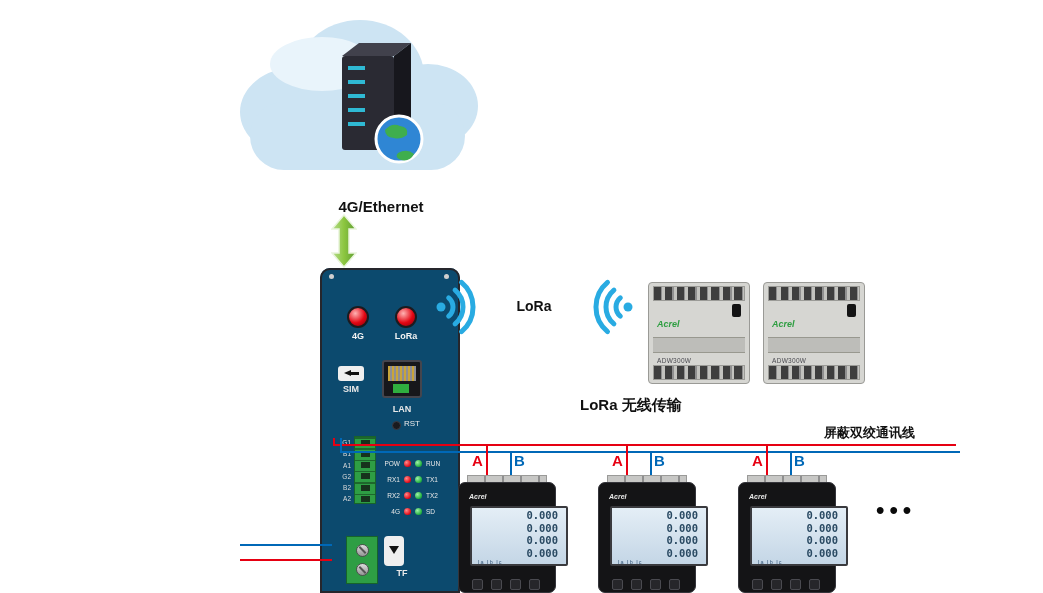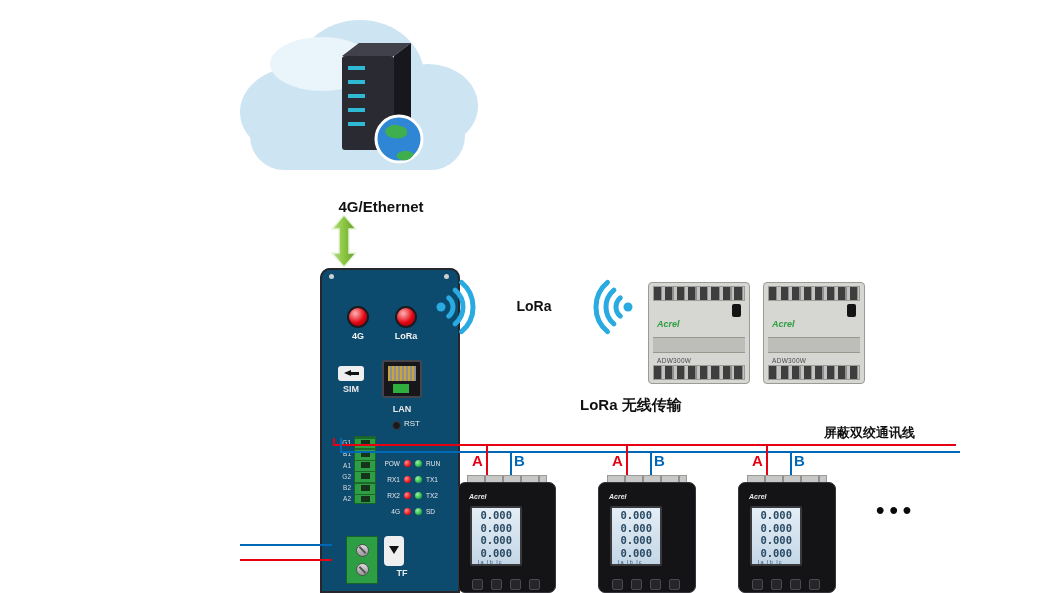--- a/index.html
+++ b/index.html
@@ -91,21 +91,21 @@
 
   
   .meter{position:absolute;width:98px;height:118px;}
   .backbox{position:absolute;left:9px;top:0;width:80px;height:13px;background:#c7c7c5;
           border:1px solid #9a9a98;box-sizing:border-box;
           background-image:repeating-linear-gradient(90deg,transparent 0 16px,#8f8f8f 16px 18px);}
   .bezel{position:absolute;left:0;top:7px;width:98px;height:111px;background:#141416;
           border:1px solid #35353b;border-radius:7px;box-sizing:border-box;}
   .mt-brand{position:absolute;left:10px;top:10px;color:#e8e8e8;font-size:7px;font-style:italic;
           font-weight:bold;}
-  .lcd{position:absolute;left:11px;top:23px;width:52px;height:60px;
+  .lcd{position:absolute;left:11px;top:23px;width:98px;height:60px;
           background:linear-gradient(#e4eef6,#c4d6e6);border:2px solid #3a3a3e;border-radius:2px;
           box-sizing:border-box;display:flex;flex-direction:column;justify-content:flex-start;
           padding-top:1px;}
   .lcd-row{font-family:"DejaVu Sans Mono",monospace;font-weight:bold;font-size:10.5px;
           line-height:12.5px;color:#2a4a63;text-align:right;padding-right:8px;}
   .lcd-legend{font-size:5.5px;color:#38587a;padding-left:6px;letter-spacing:1px;}
   .btn-row{position:absolute;left:13px;top:96px;display:flex;gap:8px;}
   .mbtn{width:11px;height:11px;background:#26262a;border:1px solid #4a4a50;border-radius:2px;
           box-sizing:border-box;}
   .wire-label{position:absolute;font-size:15px;font-weight:bold;}

